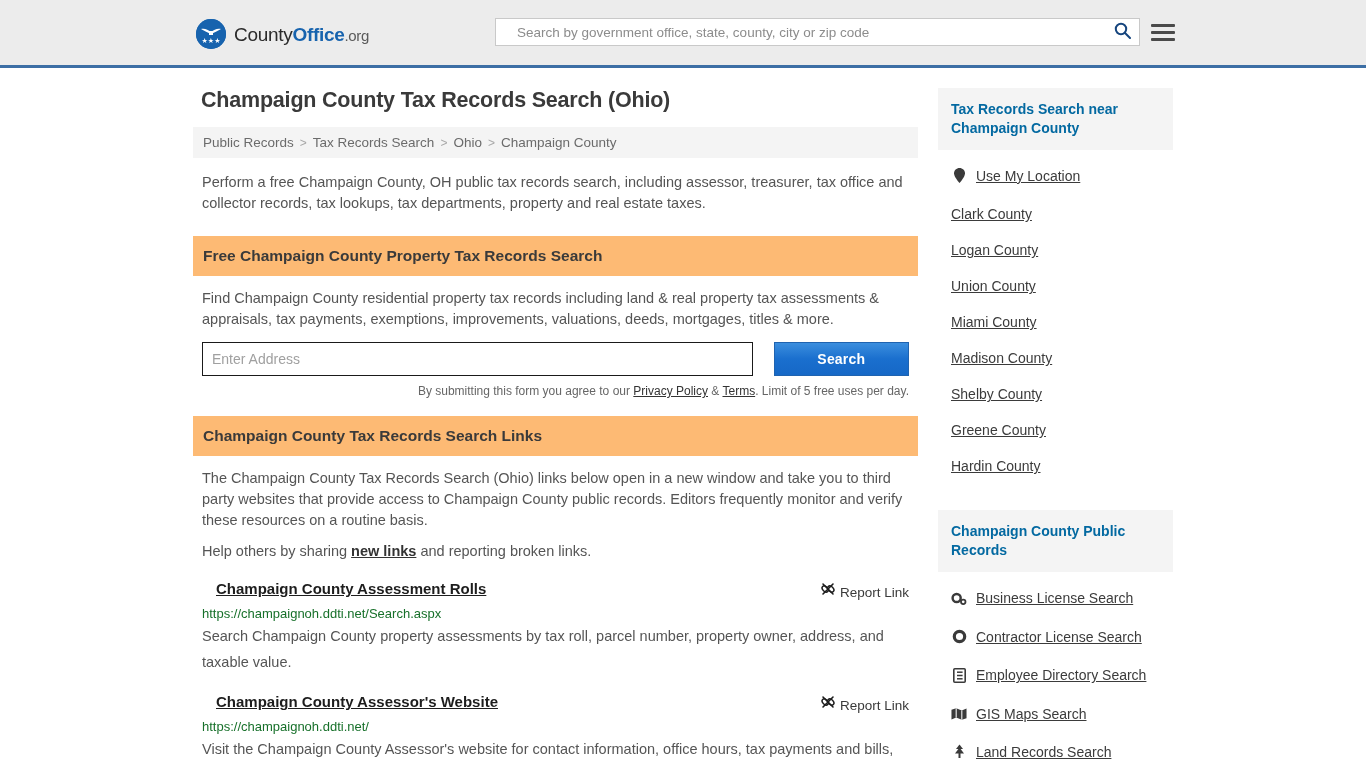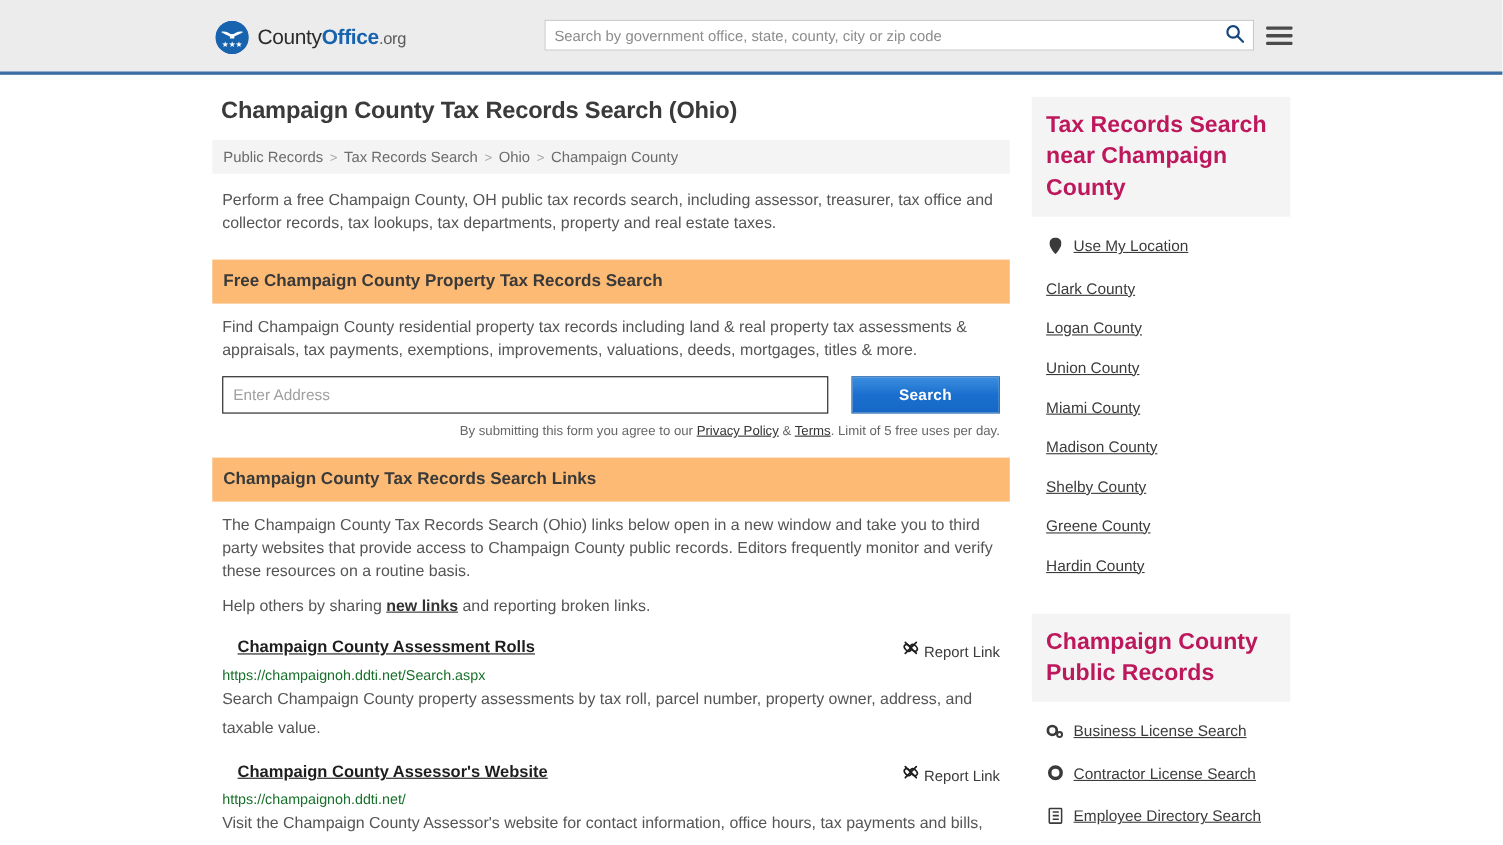--- a/index.html
+++ b/index.html
@@ -59,21 +59,21 @@
     background: #ffffff;
     border: 1px solid #c9c9c9;
     display: flex;
     align-items: center;
   }
   .search-input {
     flex: 1;
     border: 0;
     outline: none;
     height: 26px;
-    padding: 0 8px;
+    padding: 0 21px;
     font-family: "Liberation Sans", sans-serif;
     font-size: 13.5px;
     color: #333;
     background: transparent;
   }
   .search-input::placeholder { color: #8c8c8c; }
   .search-btn-icon {
     width: 34px; height: 26px;
     display: flex; align-items: center; justify-content: center;
     background: transparent;
@@ -237,23 +237,23 @@
     font-size: 14.5px;
     line-height: 1.8;
     color: #555;
     margin-top: 2px;
   }
 
   
   .side-head {
     background: #f4f4f4;
     padding: 12px 13px;
-    font-size: 21px;
+    font-size: 14px;
     font-weight: bold;
-    color: #be185d;
+    color: #0369a1;
     line-height: 1.35;
   }
   .side-list { padding: 8px 0 0 0; margin: 0; list-style: none; }
   .side-list li {
     padding: 10px 13px;
     font-size: 14px;
   }
   .side-list li a {
     color: #3b3b3b;
     text-decoration: underline;

